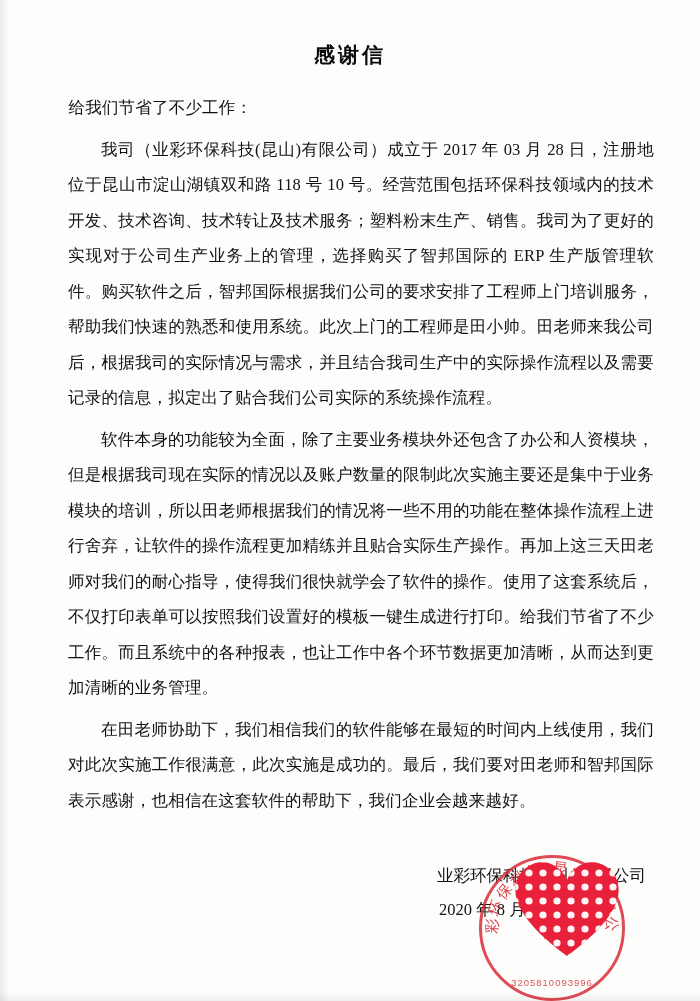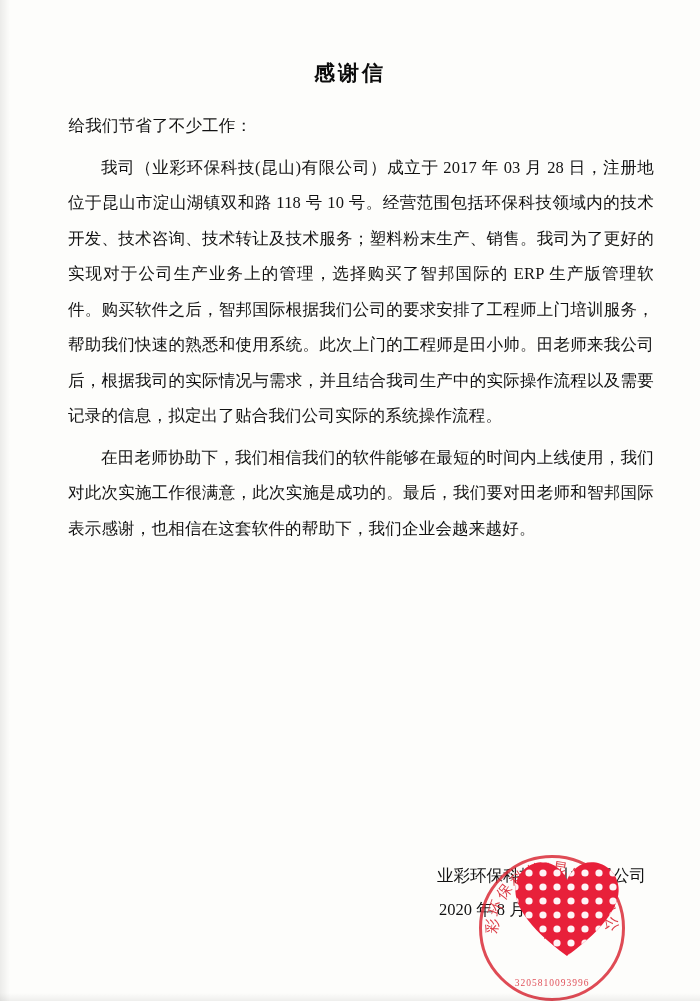--- a/index.html
+++ b/index.html
@@ -19,21 +19,21 @@
     position: absolute;
     inset: 0;
     background: #fdfdfb;
   }
   .doc-title {
     text-align: center;
     font-size: 21px;
     font-weight: bold;
     letter-spacing: 3px;
     margin: 0;
-    padding-top: 59px;
+    padding-top: 41px;
     color: #0b0b0b;
   }
   .body-block {
     margin: 0 46px 0 52px;
     padding-top: 21px;
   }
   p.para {
     margin: 0 0 0 0;
     font-size: 16.5px;
     line-height: 35.5px;
@@ -112,21 +112,21 @@
   }
   .seal-code {
     position: absolute;
     left: 50%;
     bottom: 13px;
     transform: translateX(-50%);
     font-size: 9.5px;
     color: #d8232f;
     letter-spacing: 1px;
     opacity: .8;
-    font-family: Liberation Serif, serif;
+    font-family: Liberation Sans, sans-serif;
     white-space: nowrap;
     text-align: right;
   }
   
   .heart {
     position: absolute;
     left: 508px;
     top: 852px;
     width: 118px;
     height: 112px;
@@ -146,20 +146,21 @@
 </head>
 <body>
 
 <div class="page">
 
   <h1 class="doc-title">感谢信</h1>
 
   <div class="body-block">
     <p class="para salutation">给我们节省了不少工作：</p>
     <p class="para indent2 gap">我司（业彩环保科技(昆山)有限公司）成立于 2017 年 03 月 28 日，注册地位于昆山市淀山湖镇双和路 118 号 10 号。经营范围包括环保科技领域内的技术开发、技术咨询、技术转让及技术服务；塑料粉末生产、销售。我司为了更好的实现对于公司生产业务上的管理，选择购买了智邦国际的 ERP 生产版管理软件。购买软件之后，智邦国际根据我们公司的要求安排了工程师上门培训服务，帮助我们快速的熟悉和使用系统。此次上门的工程师是田小帅。田老师来我公司后，根据我司的实际情况与需求，并且结合我司生产中的实际操作流程以及需要记录的信息，拟定出了贴合我们公司实际的系统操作流程。</p>
+    <p class="para indent2 gap">软件本身的功能较为全面，除了主要业务模块外还包含了办公和人资模块，但是根据我司现在实际的情况以及账户数量的限制此次实施主要还是集中于业务模块的培训，所以田老师根据我们的情况将一些不用的功能在整体操作流程上进行舍弃，让软件的操作流程更加精练并且贴合实际生产操作。再加上这三天田老师对我们的耐心指导，使得我们很快就学会了软件的操作。使用了这套系统后，不仅打印表单可以按照我们设置好的模板一键生成进行打印。给我们节省了不少工作。而且系统中的各种报表，也让工作中各个环节数据更加清晰，从而达到更加清晰的业务管理。</p>
     <p class="para indent2 gap">在田老师协助下，我们相信我们的软件能够在最短的时间内上线使用，我们对此次实施工作很满意，此次实施是成功的。最后，我们要对田老师和智邦国际表示感谢，也相信在这套软件的帮助下，我们企业会越来越好。</p>
   </div>
 
   <div class="sign-block">
     <div class="sign-company">业彩环保科技(昆山)有限公司</div>
     <div class="sign-date">2020 年 8 月 19 日</div>
   </div>
 
   <div class="seal">
     <div class="seal-ring"></div>

